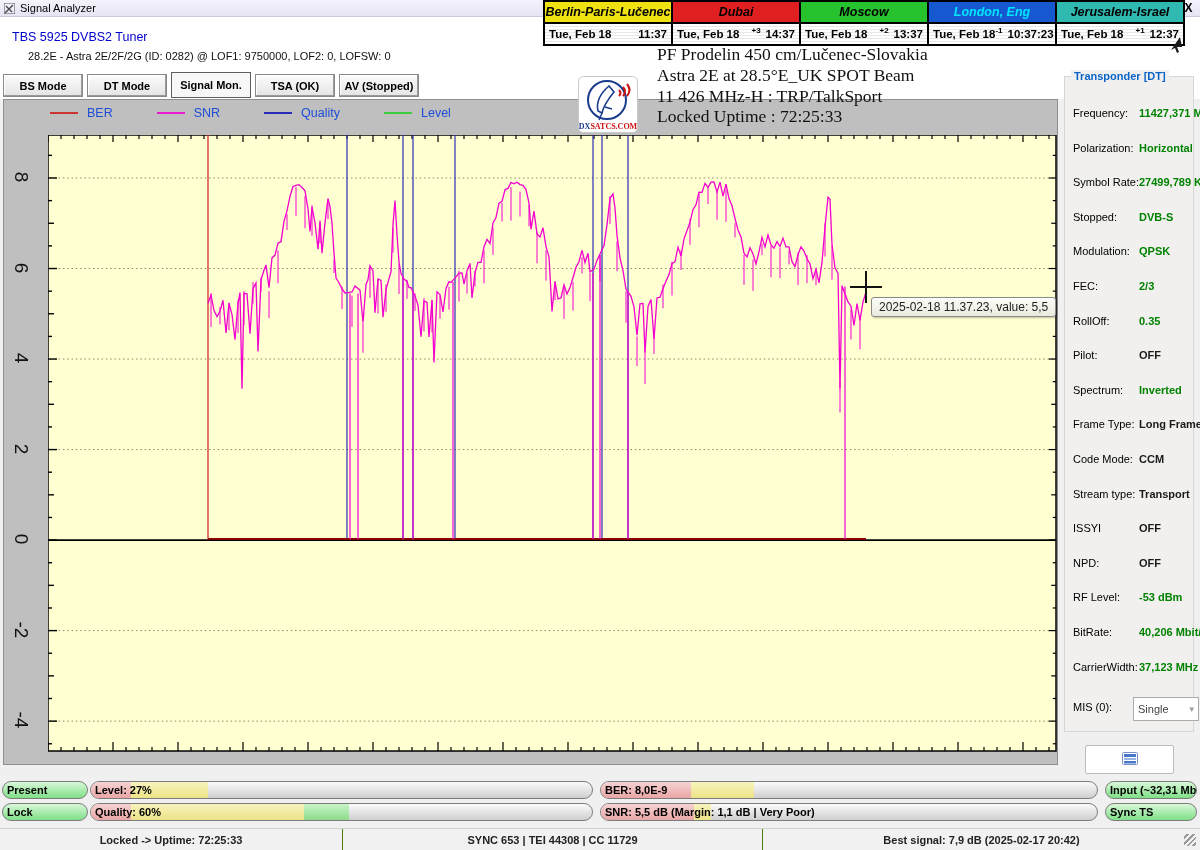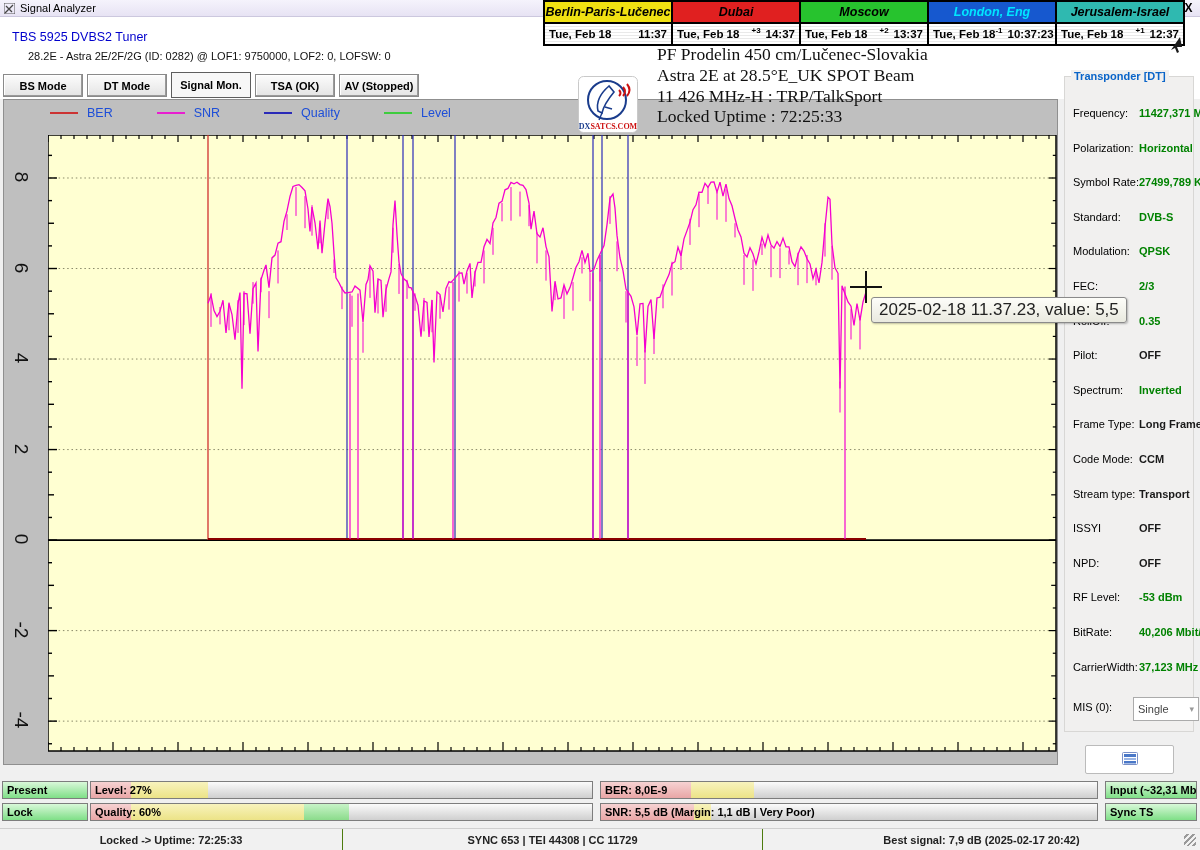--- a/index.html
+++ b/index.html
@@ -29,21 +29,21 @@
   .leg-item{display:flex;align-items:center;gap:9px}
   .leg-line{width:28px;height:2px;display:inline-block}
   #plot{position:absolute;left:44px;top:35px}
   .ylab{position:absolute;font-size:19px;color:#111;transform:rotate(90deg);width:30px;text-align:center;left:2px}
   
   #overlay-text{left:657px;top:44px;z-index:30;font-family:"Liberation Serif",serif;
     font-size:17.5px;line-height:20.8px;color:#101010;white-space:pre}
   #logo{left:578px;top:76px;z-index:31}
   
   #tooltip{left:871px;top:297px;z-index:40;background:linear-gradient(#fdfdf9,#e9e9df);
-    border:1px solid #8a8a8a;border-radius:3px;padding:2px 7px;font-size:17px;color:#222;
+    border:1px solid #8a8a8a;border-radius:3px;padding:2px 7px;font-size:12px;color:#222;
     box-shadow:1px 1px 2px rgba(0,0,0,.25);white-space:nowrap}
   
   #clocks{left:543px;top:0;z-index:50;display:flex;border:2px solid #000;}
   .clock{width:126px;border-left:2px solid #000}
   .clock:first-child{border-left:none}
   .clock-name{height:20px;font-size:12.5px;font-weight:bold;font-style:italic;
     display:flex;align-items:center;justify-content:center;border-bottom:2px solid #000;white-space:nowrap;overflow:hidden}
   .clock-row{height:20px;background:repeating-linear-gradient(#ffffff 0 2px,#e9e9e9 2px 3px);
     display:flex;align-items:center;font-size:11.5px;font-weight:bold;padding:0 4px;box-sizing:border-box}
   .clock-date{flex:0 0 auto}
@@ -60,21 +60,21 @@
   .tp-label{position:absolute;left:0}
   .tp-value{position:absolute;left:66px;font-weight:bold}
   .tp-green{color:#008200}
   .tp-black{color:#1a1a1a}
   #mis-select{position:absolute;left:60px;top:-4px;width:66px;height:20px;background:#fff;
     border:1px solid #ababab;font-size:11px;color:#444;display:flex;align-items:center;
     padding:11px 4px;box-sizing:border-box;justify-content:space-between}
   #tp-button{left:1085px;top:745px;width:87px;height:27px;background:#fff;border:1px solid #bbb;
     border-radius:2px;display:flex;align-items:center;justify-content:center}
   
-  .bar{position:absolute;height:18px;border:1px solid #7d7d7d;border-radius:0;box-sizing:border-box;
+  .bar{position:absolute;height:18px;border:1px solid #7d7d7d;border-radius:9px;box-sizing:border-box;
     background:linear-gradient(#fbfbfb,#cfcfcf);overflow:hidden;font-size:11px;font-weight:bold;}
   .bar .lab{position:absolute;left:4px;top:2px;z-index:3;white-space:nowrap}
   .seg{position:absolute;top:0;bottom:0;z-index:1}
   .seg.pink{background:linear-gradient(#f6d2d2,#e9a6a6)}
   .seg.yellow{background:linear-gradient(#f8f3bd,#ece387)}
   .seg.green{background:linear-gradient(#c8f3c8,#8bdb8b)}
   .bar.allgreen{background:linear-gradient(#d9f8d9,#7fdf87)}
   
   #statusbar{left:0;top:828px;width:1200px;height:22px;background:#f1f1f1;border-top:1px solid #cfcfcf;
     display:flex;align-items:center;font-size:11px;font-weight:bold;color:#222;box-sizing:border-box}
@@ -534,21 +534,21 @@
       </div>
       <div class="tp-row" style="top: 64.6px;">
         <span class="tp-label">Polarization:</span>
         <span class="tp-value tp-green">Horizontal</span>
       </div>
       <div class="tp-row" style="top: 99.2px;">
         <span class="tp-label">Symbol Rate:</span>
         <span class="tp-value tp-green">27499,789 KS/s</span>
       </div>
       <div class="tp-row" style="top: 133.8px;">
-        <span class="tp-label">Standard:</span>
+        <span class="tp-label">Stopped:</span>
         <span class="tp-value tp-green">DVB-S</span>
       </div>
       <div class="tp-row" style="top: 168.4px;">
         <span class="tp-label">Modulation:</span>
         <span class="tp-value tp-green">QPSK</span>
       </div>
       <div class="tp-row" style="top: 203px;">
         <span class="tp-label">FEC:</span>
         <span class="tp-value tp-green">2/3</span>
       </div>

